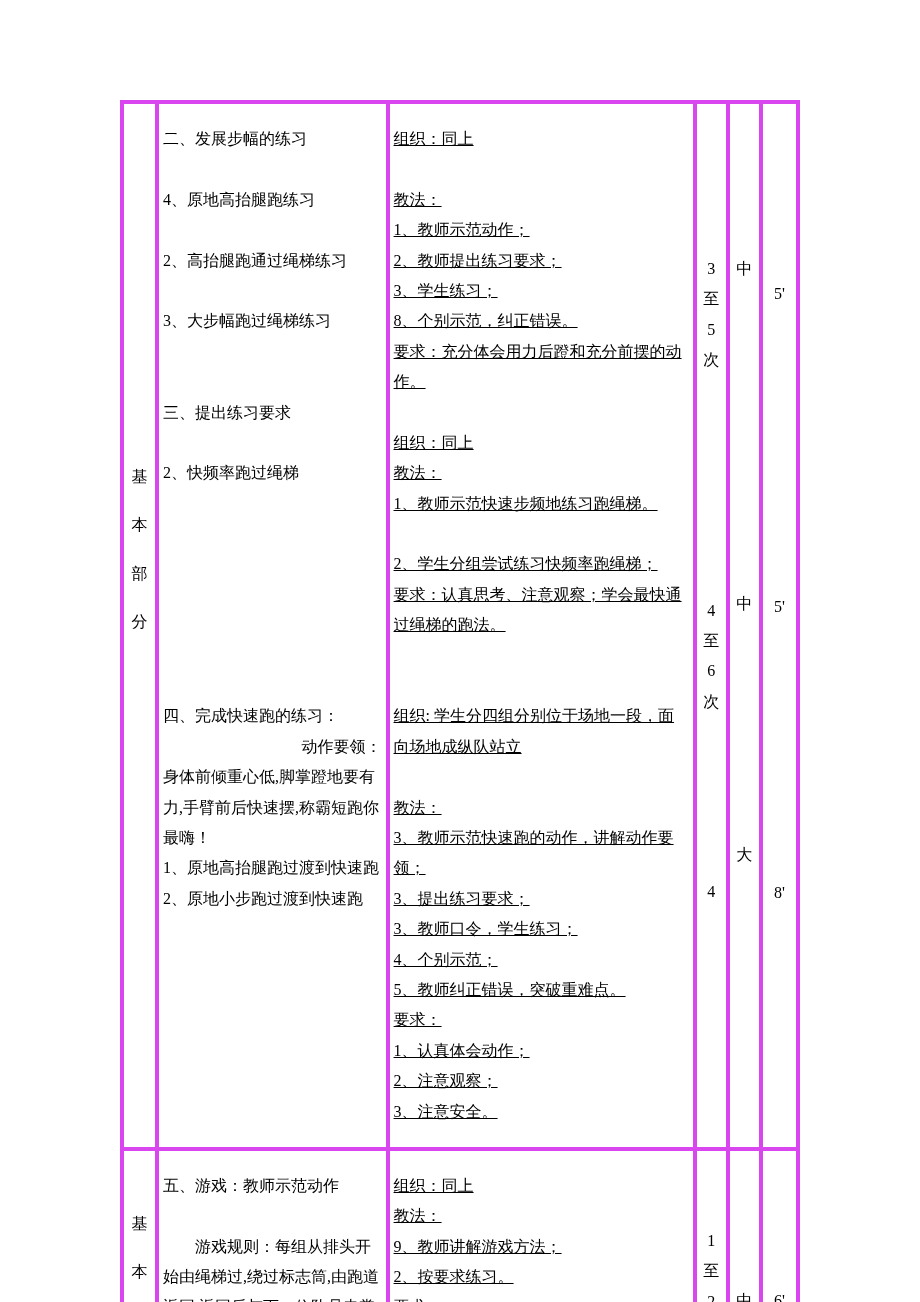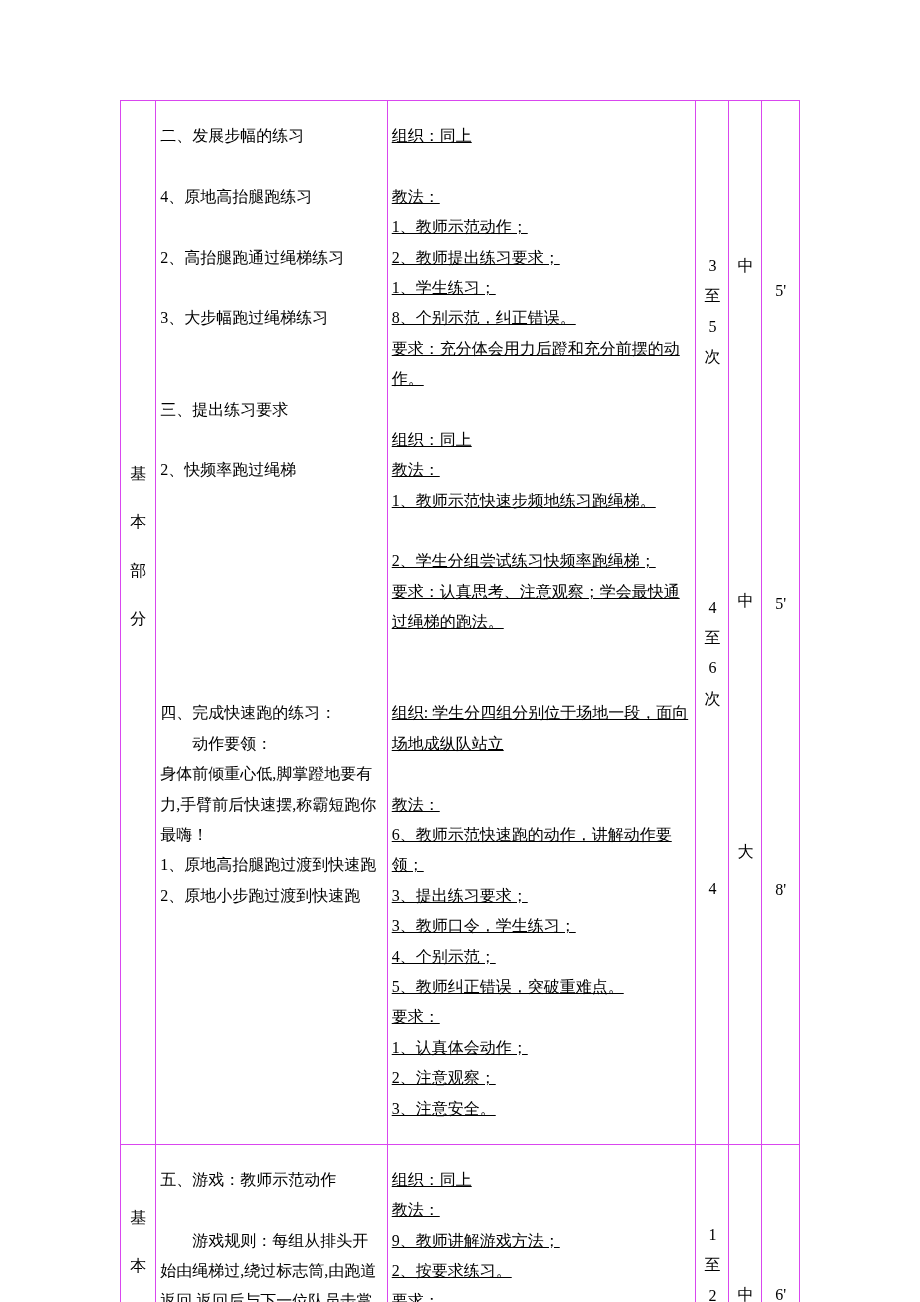--- a/index.html
+++ b/index.html
@@ -17,21 +17,21 @@
     position: relative;
     box-sizing: border-box;
     padding: 100px 120px 60px 120px;
   }
   table.outer {
     border-collapse: collapse;
     width: 100%;
     table-layout: fixed;
   }
   table.outer td {
-    border: 1px solid #d946ef;
+    border: 4px solid #d946ef;
     vertical-align: top;
     padding: 20px 2px;
   }
   .col-label {
     width: 32px;
     text-align: center;
   }
   .col-label .vchar {
     display: block;
     margin: 18px 0;
@@ -104,48 +104,48 @@
       <div class="blank"></div>
       <p class="para">2、快频率跑过绳梯</p>
       <div class="blank"></div>
       <div class="blank"></div>
       <div class="blank"></div>
       <div class="blank"></div>
       <div class="blank"></div>
       <div class="blank"></div>
       <div class="blank"></div>
       <p class="para">四、完成快速跑的练习：</p>
-      <p class="para" style="text-indent:2em;">动作要领：</p>
+      <p class="para" style="text-indent:2em;text-align:right;">动作要领：</p>
       <p class="para">身体前倾重心低,脚掌蹬地要有力,手臂前后快速摆,称霸短跑你最嗨！</p>
       <p class="para">1、原地高抬腿跑过渡到快速跑</p>
       <p class="para">2、原地小步跑过渡到快速跑</p>
     </td>
 
     <td class="col-method">
       <p class="para">组织：同上</p>
       <div class="blank"></div>
       <p class="para">教法：</p>
       <p class="para">1、教师示范动作；</p>
       <p class="para">2、教师提出练习要求；</p>
-      <p class="para">1、学生练习；</p>
+      <p class="para">3、学生练习；</p>
       <p class="para">8、个别示范，纠正错误。</p>
       <p class="para">要求：充分体会用力后蹬和充分前摆的动作。</p>
       <div class="blank"></div>
       <p class="para">组织：同上</p>
       <p class="para">教法：</p>
       <p class="para">1、教师示范快速步频地练习跑绳梯。</p>
       <div class="blank"></div>
       <p class="para">2、学生分组尝试练习快频率跑绳梯；</p>
       <p class="para">要求：认真思考、注意观察；学会最快通过绳梯的跑法。</p>
       <div class="blank"></div>
       <div class="blank"></div>
       <p class="para">组织: 学生分四组分别位于场地一段，面向场地成纵队站立</p>
       <div class="blank"></div>
       <p class="para">教法：</p>
-      <p class="para">6、教师示范快速跑的动作，讲解动作要领；</p>
+      <p class="para">3、教师示范快速跑的动作，讲解动作要领；</p>
       <p class="para">3、提出练习要求；</p>
       <p class="para">3、教师口令，学生练习；</p>
       <p class="para">4、个别示范；</p>
       <p class="para">5、教师纠正错误，突破重难点。</p>
       <p class="para">要求：</p>
       <p class="para">1、认真体会动作；</p>
       <p class="para">2、注意观察；</p>
       <p class="para">3、注意安全。</p>
     </td>
 

